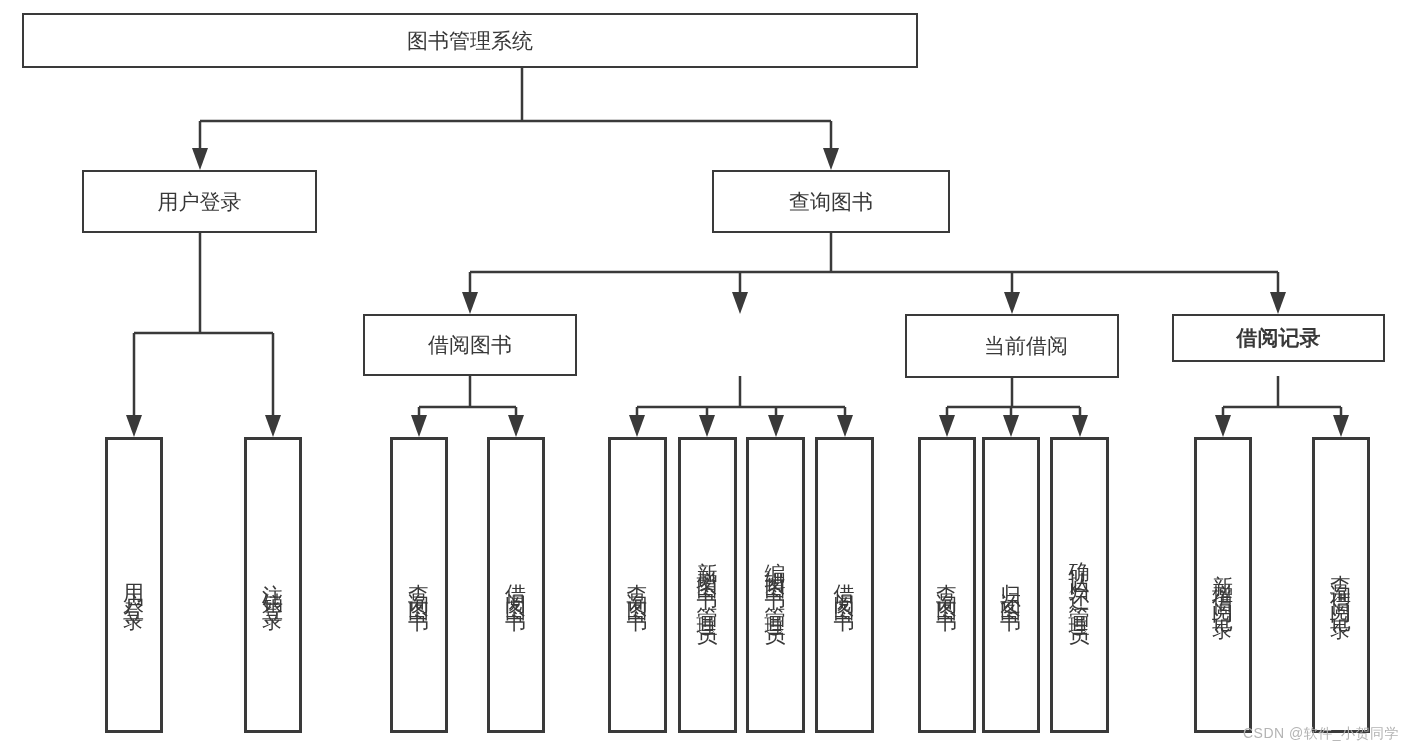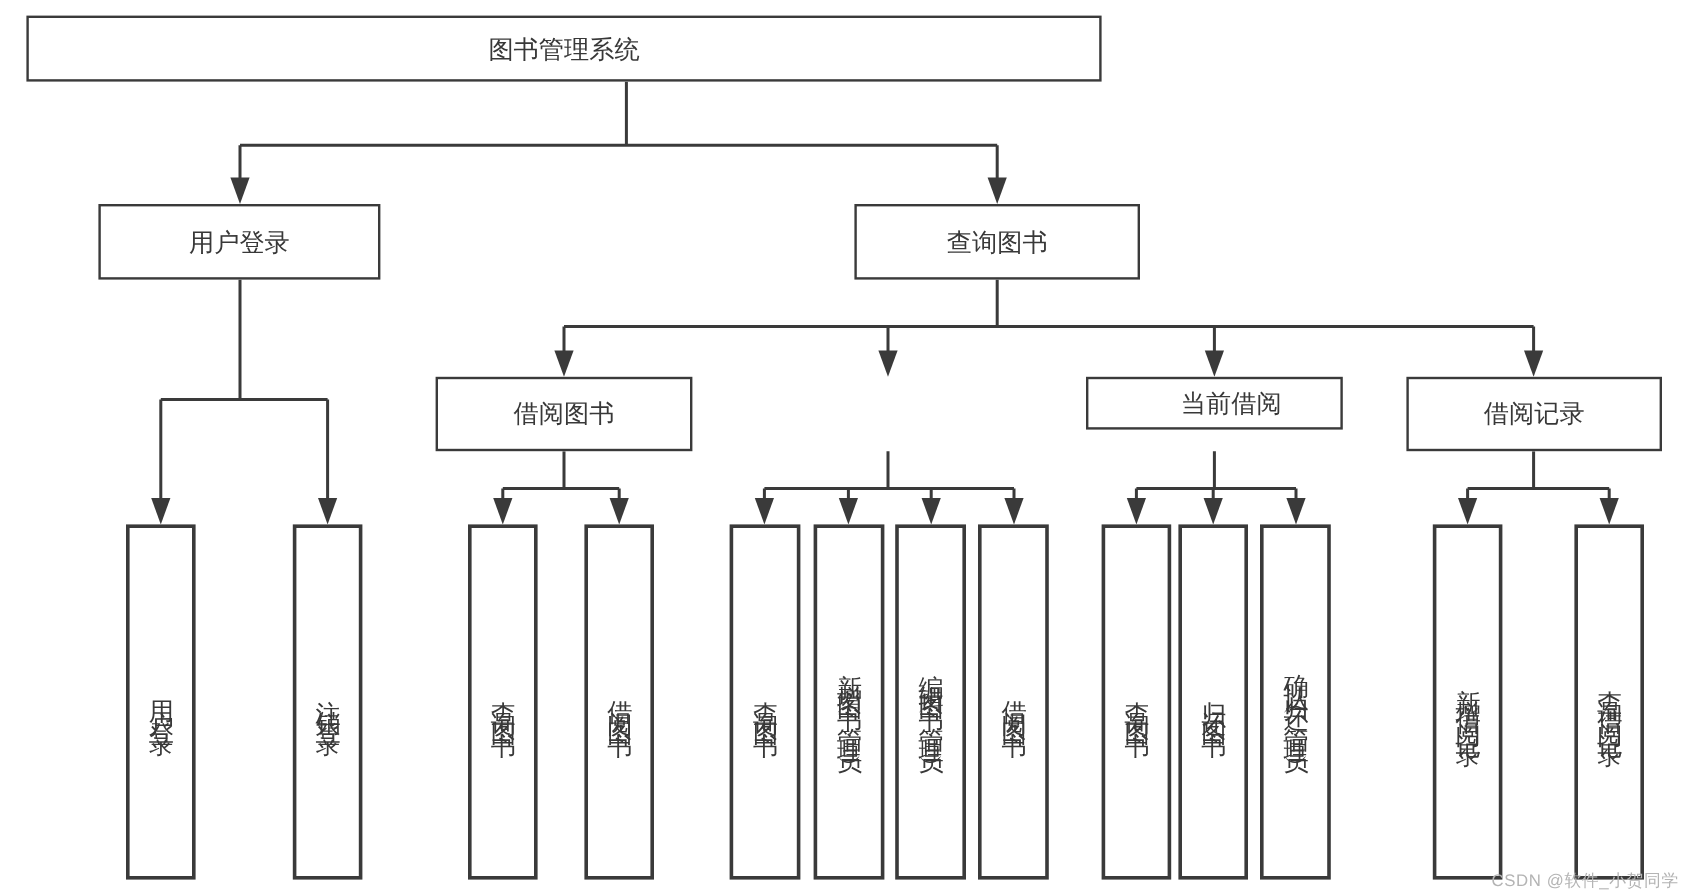--- a/index.html
+++ b/index.html
@@ -105,24 +105,24 @@
   <div class="node" style="left:82px;top:170px;width:235px;height:63px;">
     <span class="lbl">用户登录</span>
   </div>
   <div class="node" style="left:712px;top:170px;width:238px;height:63px;">
     <span class="lbl">查询图书</span>
   </div>
 
   <div class="node" style="left:363px;top:314px;width:214px;height:62px;">
     <span class="lbl">借阅图书</span>
   </div>
-  <div class="node" style="left:905px;top:314px;width:214px;height:44px;padding-left:28px;">
+  <div class="node" style="left:905px;top:314px;width:214px;height:64px;padding-left:28px;">
     <span class="lbl">当前借阅</span>
   </div>
-  <div class="node" style="left:1172px;top:314px;width:213px;height:62px;">
+  <div class="node" style="left:1172px;top:314px;width:213px;height:48px;font-weight:bold;">
     <span class="lbl">借阅记录</span>
   </div>
 
   <div class="node leaf" style="left:105px;top:437px;width:58px;height:296px;">
     <span class="lbl">用户登录</span>
   </div>
   <div class="node leaf" style="left:244px;top:437px;width:58px;height:296px;">
     <span class="lbl">注销登录</span>
   </div>
 

